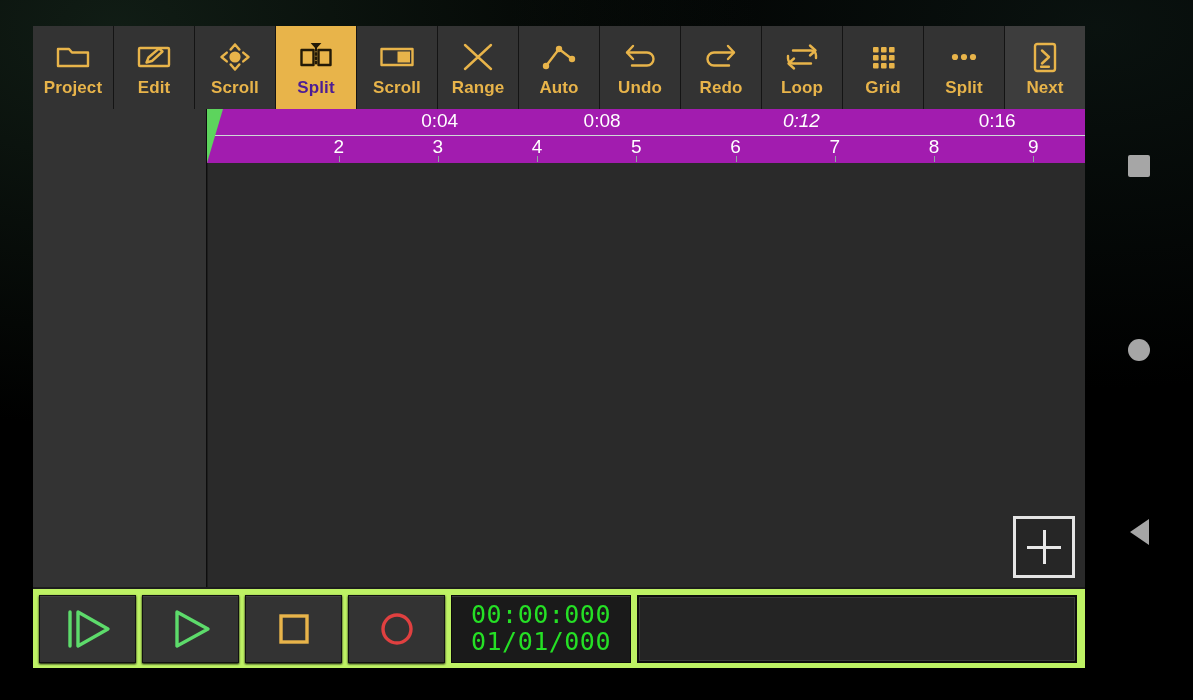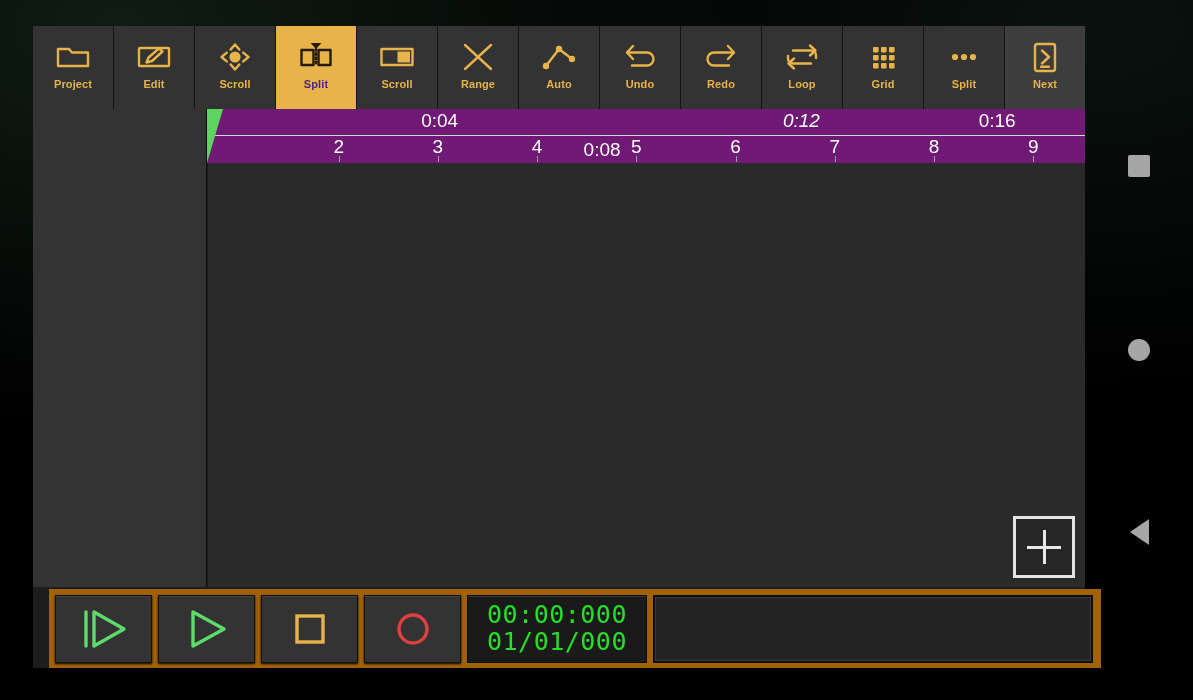--- a/index.html
+++ b/index.html
@@ -61,40 +61,40 @@
   .tool.lighter { background: #3d3d3d; }
 
   .tool-icon {
     height: 40px;
     width: 46px;
     display: flex;
     align-items: center;
     justify-content: center;
   }
   .tool-label {
-    font-size: 11px;
+    font-size: 17px;
     font-weight: bold;
     color: #e8b44a;
     letter-spacing: .1px;
     margin-top: 1px;
   }
   .tool.active .tool-label { color: #4c1d95; }
 
   .tool svg { display: block; overflow: visible; }
   .ic { stroke: #e8b44a; fill: none; stroke-width: 2.4; stroke-linecap: round; stroke-linejoin: round; }
   .icf { fill: #e8b44a; stroke: none; }
   .tool.active .ic { stroke: #231a08; }
   .tool.active .icf { fill: #231a08; }
 
   
   #ruler {
     position: absolute;
     left: 174px; top: 83px;
     width: 878px; height: 54px;
-    background: #701a75;
+    background: #a21caf;
     overflow: hidden;
   }
   #ruler-time {
     position: relative;
     height: 27px;
     border-bottom: 1px solid #cfd8d6;
   }
   #ruler-bars {
     position: relative;
     height: 26px;
@@ -160,26 +160,25 @@
     cursor: pointer;
   }
   #add-track .plus-h { position: absolute; width: 34px; height: 3px; background: #e8e8e8; }
   #add-track .plus-v { position: absolute; width: 3px;  height: 34px; background: #e8e8e8; }
 
   
   #transport {
     position: absolute;
     left: 0px; top: 563px;
     width: 1052px; height: 79px;
-    background: #a16207;
+    background: #bef264;
     display: flex;
     align-items: center;
     padding: 6px 6px;
     gap: 6px;
-    margin-left: 16px;
   }
   .tbtn {
     width: 97px; height: 68px;
     background: #333333;
     border: 1px solid #111;
     box-shadow: inset 0 1px 0 #424242, 0 1px 2px #000;
     display: flex;
     align-items: center;
     justify-content: center;
     cursor: pointer;
@@ -382,21 +381,21 @@
           </span>
           <span class="tool-label">Next</span>
         </div>
       </div>
 
     <div id="track-panel"></div>
 
     <div id="ruler">
       <div id="ruler-time">
           <span class="rl-time" style="left: 26.5%;">0:04</span>
-          <span class="rl-time" style="left: 45%; margin-top: 29px;">0:08</span>
+          <span class="rl-time" style="left: 45%;">0:08</span>
           <span class="rl-time" style="left: 67.7%; font-style: italic;">0:12</span>
           <span class="rl-time" style="left: 90%;">0:16</span>
         </div>
       <div id="ruler-bars">
           <span class="rl-bar" style="left: 15%;">2</span>
           <span class="rl-tick" style="left: 15%;"></span>
           <span class="rl-bar" style="left: 26.3%;">3</span>
           <span class="rl-tick" style="left: 26.3%;"></span>
           <span class="rl-bar" style="left: 37.6%;">4</span>
           <span class="rl-tick" style="left: 37.6%;"></span>

